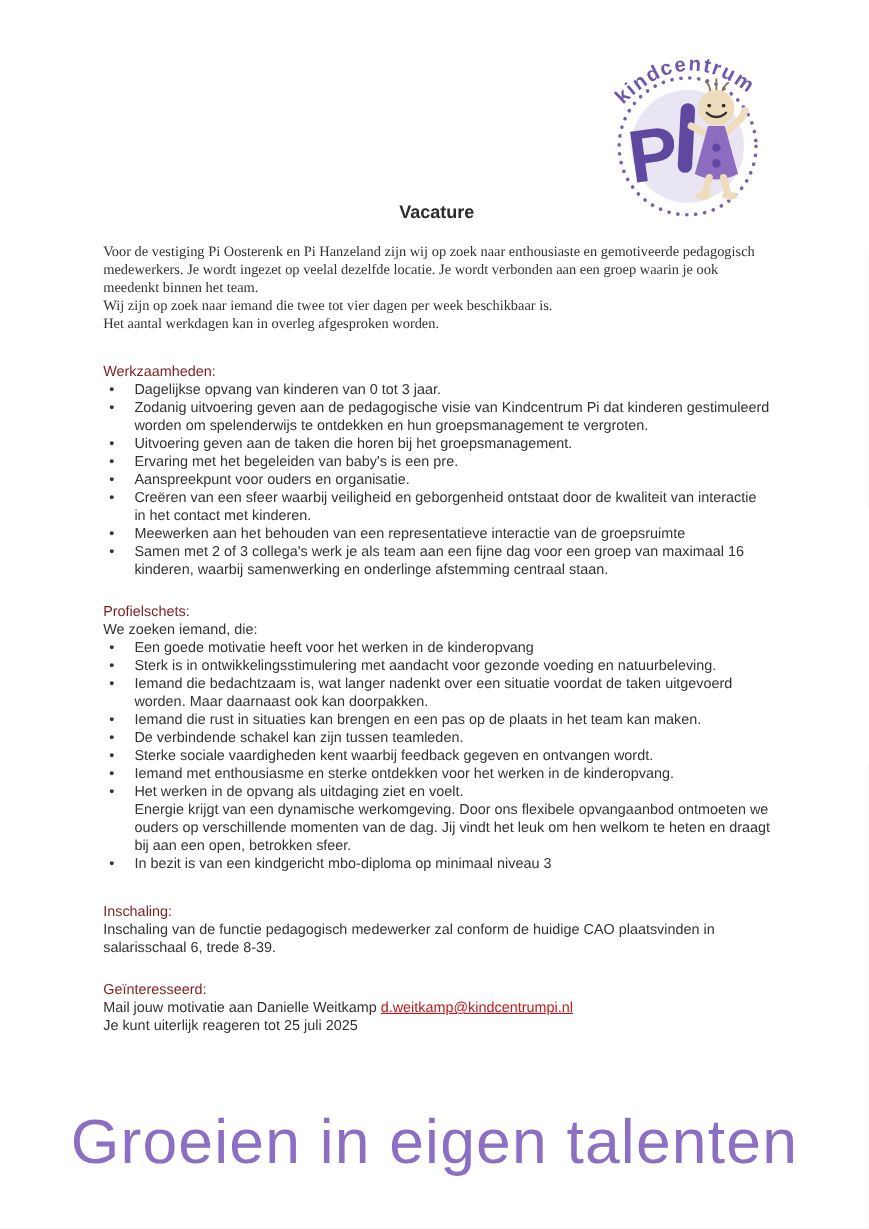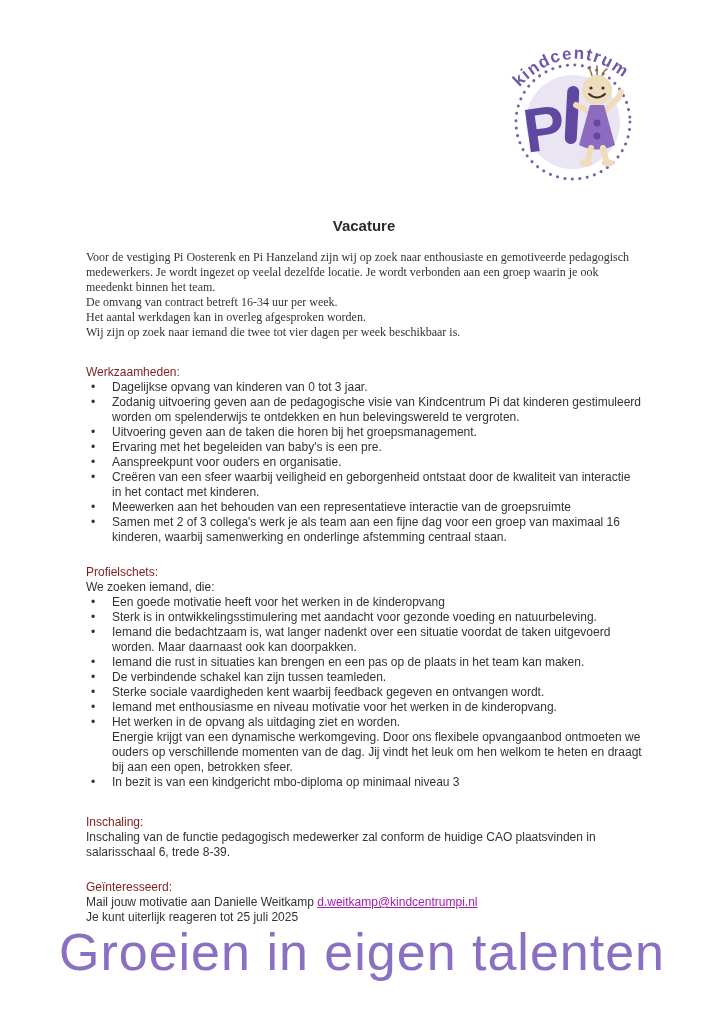--- a/index.html
+++ b/index.html
@@ -5,33 +5,33 @@
   html,body{margin:0;padding:0;background:#e8e8e8;}
   .page{
     position:relative;
     width:724px;height:1024px;
     margin:0 auto;
     background:#ffffff;
     font-family:"Liberation Sans",sans-serif;
     font-size:12px;line-height:15px;color:#333333;
     overflow:hidden;
   }
-  .content{position:absolute;left:86px;top:0;width:556px;margin-top:48px;}
+  .content{position:absolute;left:86px;top:0;width:556px;}
   .doc-title{margin-top:170px;text-align:center;font-size:15px;font-weight:bold;color:#2b2b2b;}
   .intro{margin-top:17px;font-family:Liberation Serif, serif;}
   .para{margin:0;}
   .sec-h{font-weight:normal;color:#7f1d1d;margin:25px 0 0 0;}
   .sec-h.tight{margin-top:20px;}
   .lead{margin:0;}
   .blist{margin:0;padding:0;}
   .li{display:flex;margin:0;}
   .li .dot{flex:0 0 26px;box-sizing:border-box;padding-left:5px;}
   .li .txt{flex:1 1 auto;}
   .mail-line{margin:0;}
-  .email-link{color:#a21caf;text-decoration:underline;cursor:pointer;}
+  .email-link{color:#b91c1c;text-decoration:underline;cursor:pointer;}
   .slogan{
     position:absolute;left:0;right:0;top:930px;
     text-align:center;
     font-size:52px;line-height:44px;
     letter-spacing:1px;
     font-weight:400;
   }
   .logo{position:absolute;left:497px;top:26px;width:150px;height:158px;}
 </style>
 </head>
@@ -70,38 +70,37 @@
   </div>
 
   <div class="content">
 
     <div class="doc-title">Vacature</div>
 
     <div class="intro">
 
         <p class="para">Voor de vestiging Pi Oosterenk en Pi Hanzeland zijn wij op zoek naar enthousiaste en gemotiveerde pedagogisch medewerkers. Je wordt ingezet op veelal dezelfde locatie. Je wordt verbonden aan een groep waarin je ook meedenkt binnen het team.</p>
 
-        <p class="para">De omvang van contract betreft 16-34 uur per week.</p>
+
+        <p class="para">Wij zijn op zoek naar iemand die twee tot vier dagen per week beschikbaar is.</p>
 
         <p class="para">Het aantal werkdagen kan in overleg afgesproken worden.</p>
-
-        <p class="para">Wij zijn op zoek naar iemand die twee tot vier dagen per week beschikbaar is.</p>
       </div>
 
     <div class="sec-h">Werkzaamheden:</div>
     <div class="blist">
 
         <div class="li">
           <span class="dot">•</span>
           <span class="txt">Dagelijkse opvang van kinderen van 0 tot 3 jaar.</span>
         </div>
 
         <div class="li">
           <span class="dot">•</span>
-          <span class="txt">Zodanig uitvoering geven aan de pedagogische visie van Kindcentrum Pi dat kinderen gestimuleerd worden om spelenderwijs te ontdekken en hun belevingswereld te vergroten.</span>
+          <span class="txt">Zodanig uitvoering geven aan de pedagogische visie van Kindcentrum Pi dat kinderen gestimuleerd worden om spelenderwijs te ontdekken en hun groepsmanagement te vergroten.</span>
         </div>
 
         <div class="li">
           <span class="dot">•</span>
           <span class="txt">Uitvoering geven aan de taken die horen bij het groepsmanagement.</span>
         </div>
 
         <div class="li">
           <span class="dot">•</span>
           <span class="txt">Ervaring met het begeleiden van baby's is een pre.</span>
@@ -157,26 +156,26 @@
           <span class="txt">De verbindende schakel kan zijn tussen teamleden.</span>
         </div>
 
         <div class="li">
           <span class="dot">•</span>
           <span class="txt">Sterke sociale vaardigheden kent waarbij feedback gegeven en ontvangen wordt.</span>
         </div>
 
         <div class="li">
           <span class="dot">•</span>
-          <span class="txt">Iemand met enthousiasme en niveau motivatie voor het werken in de kinderopvang.</span>
+          <span class="txt">Iemand met enthousiasme en sterke ontdekken voor het werken in de kinderopvang.</span>
         </div>
 
         <div class="li">
           <span class="dot">•</span>
-          <span class="txt">Het werken in de opvang als uitdaging ziet en worden.</span>
+          <span class="txt">Het werken in de opvang als uitdaging ziet en voelt.</span>
         </div>
 
         <div class="li">
           <span class="dot" style="visibility: hidden;">•</span>
           <span class="txt">Energie krijgt van een dynamische werkomgeving. Door ons flexibele opvangaanbod ontmoeten we ouders op verschillende momenten van de dag. Jij vindt het leuk om hen welkom te heten en draagt bij aan een open, betrokken sfeer.</span>
         </div>
 
         <div class="li">
           <span class="dot">•</span>
           <span class="txt">In bezit is van een kindgericht mbo-diploma op minimaal niveau 3</span>

